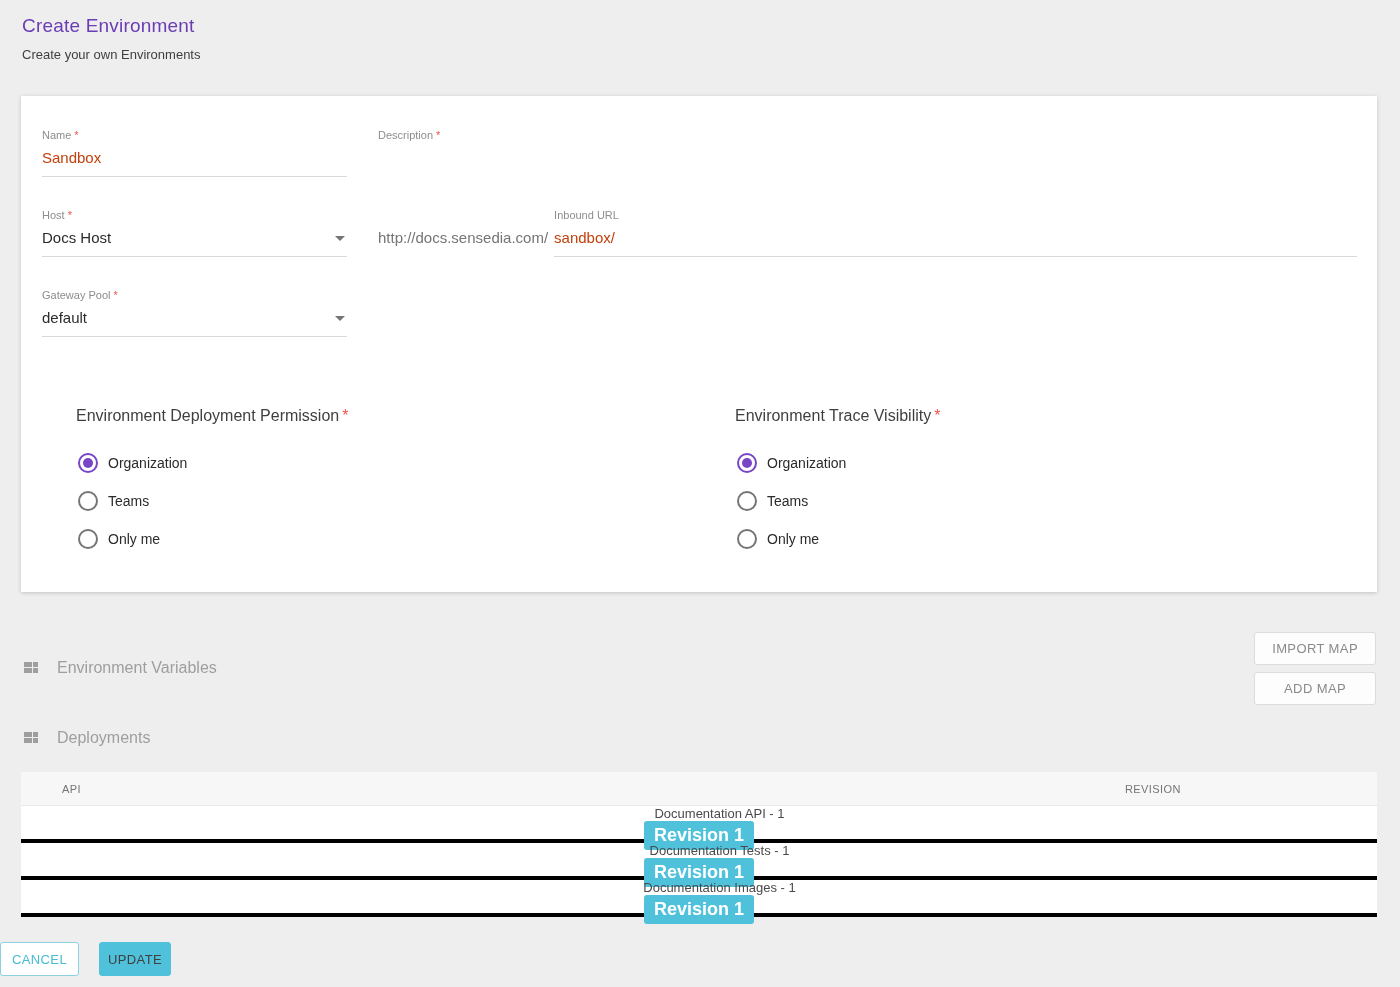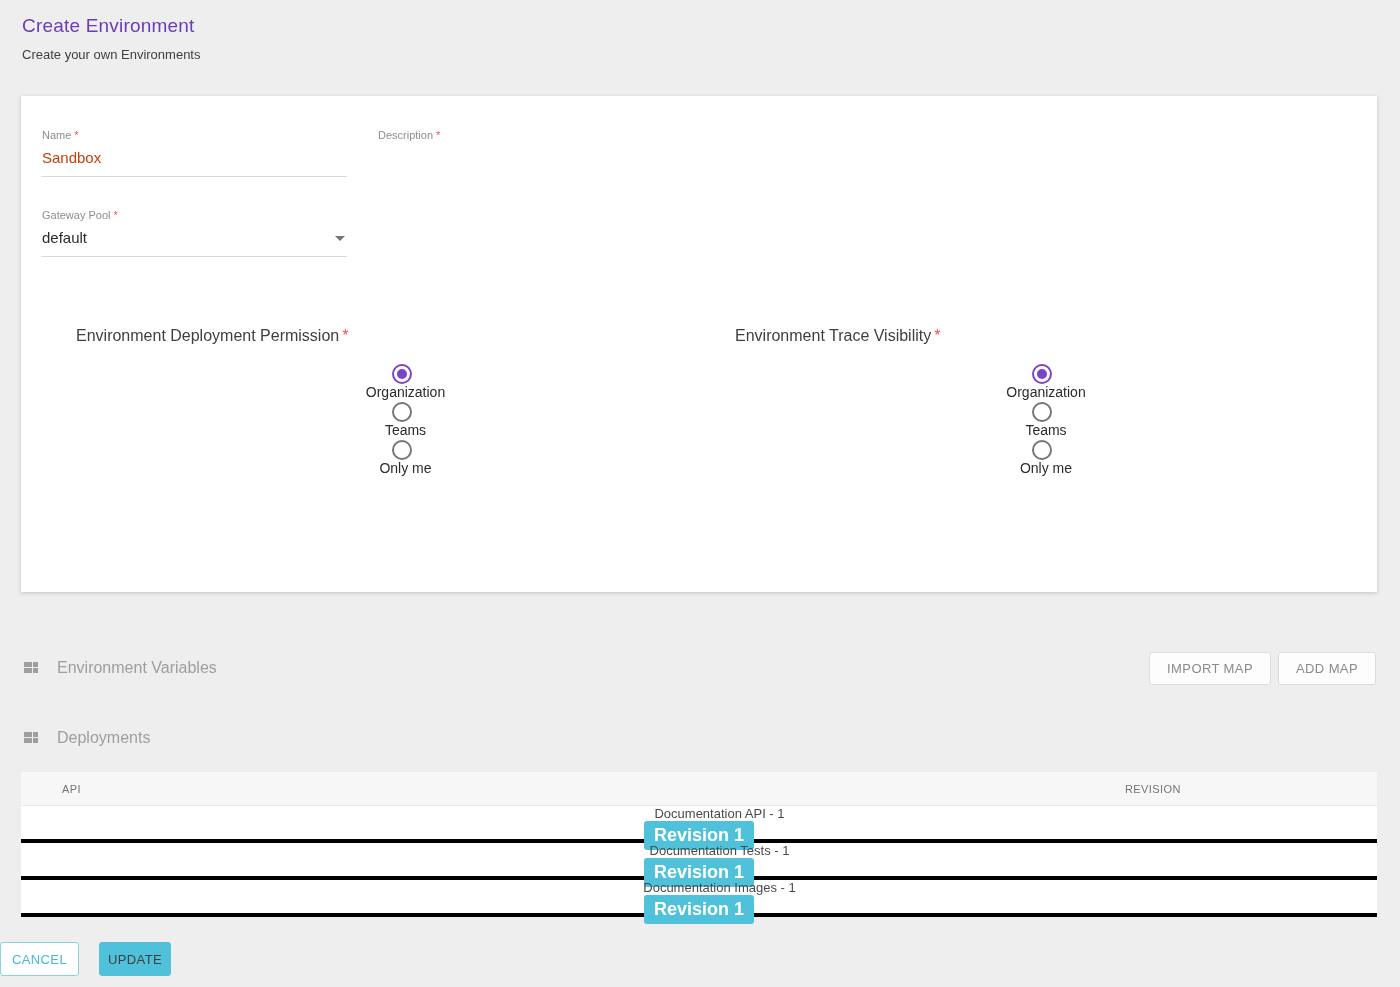--- a/index.html
+++ b/index.html
@@ -36,34 +36,34 @@
   .inbound-wrap { display:flex; flex:1 1 auto; min-width:0; }
   .url-prefix { font-size:15px; color:#757575; line-height:17px; align-self:flex-end;
                 padding-bottom:11px; margin-right:6px; white-space:nowrap; }
 
   
   .radio-section { display:flex; margin-top:69px; padding-left:34px; }
   .radio-group-left { width:659px; flex:0 0 auto; }
   .radio-group-right { flex:1 1 auto; }
   .radio-title { font-size:16px; color:#3f3f3f; line-height:20px; }
   .radio-options { margin-top:18px; }
-  .radio-option { display:flex; align-items:center; height:38px; cursor:pointer;flex-direction:column; }
+  .radio-option { display:flex; align-items:center; height:38px; cursor:pointer; }
   .radio-circle { width:20px; height:20px; border-radius:50%; border:2px solid #757575;
                   margin:0 10px 0 2px; position:relative; flex:0 0 auto; background:#fff; }
   .radio-option.selected .radio-circle { border-color:#7745c5; }
   .radio-option.selected .radio-circle::after { content:""; position:absolute; left:50%; top:50%;
                   width:10px; height:10px; margin:-5px 0 0 -5px; border-radius:50%; background:#7745c5; }
   .radio-label { font-size:14px; color:#2b2b2b; }
 
   
   .section-bar { display:flex; align-items:center; margin:59px 24px 0 24px; height:34px; }
   .section-bar.deployments { margin-top:43px; height:20px; }
   .section-title { display:flex; align-items:center; font-size:16px; color:#9e9e9e;gap:10px; }
   .grid-icon { display:inline-block; margin-right:9px; line-height:0; }
-  .section-actions { margin-left:auto; display:flex; gap:7px; }
+  .section-actions { margin-left:auto; display:flex; gap:7px;flex-direction:column; }
   .outline-btn { height:33px; padding:0 17px; background:#fdfdfd; border:1px solid #dcdcdc;
                  border-radius:3px; font-family:"Liberation Sans", sans-serif; font-size:13px;
                  font-weight:500; color:#8a8a8a; letter-spacing:.4px; cursor:pointer; }
 
   
   .deploy-table { margin:24px 23px 0 21px; background:#fff; }
   .table-header { display:flex; align-items:center; height:34px; background:#f7f7f7;
                   border-bottom:1px solid #e9e9e9; }
   .th-api { flex:1 1 auto; padding-left:41px; font-size:11px; color:#757575; letter-spacing:.4px; }
   .th-revision { flex:0 0 264px; padding-left:12px; font-size:11px; color:#757575; letter-spacing:.4px; }
@@ -97,20 +97,36 @@
     <div class="form-row">
       <div class="col-fixed">
         <div class="field-label"><span>Name</span><span class="req">*</span></div>
         <input class="text-input" type="text" value="Sandbox" style="">
       </div>
       <div class="col-flex">
         <div class="field-label"><span>Description</span><span class="req">*</span></div>
       </div>
     </div>
 
+    <div class="form-row">
+      <div class="col-fixed">
+        <div class="field-label"><span>Host</span><span class="req">*</span></div>
+        <div class="select-box">
+          <div class="select-value">Docs Host</div>
+          <span class="select-arrow"></span>
+        </div>
+      </div>
+      <div class="inbound-wrap">
+        <span class="url-prefix">http://docs.sensedia.com/</span>
+        <div class="col-flex">
+          <div class="field-label">Inbound URL</div>
+          <input class="text-input" type="text" value="sandbox/" style="">
+        </div>
+      </div>
+    </div>
 
     <div class="form-row">
       <div class="col-fixed">
         <div class="field-label"><span>Gateway Pool</span><span class="req">*</span></div>
         <div class="select-box">
           <div class="select-value">default</div>
           <span class="select-arrow"></span>
         </div>
       </div>
     </div>

